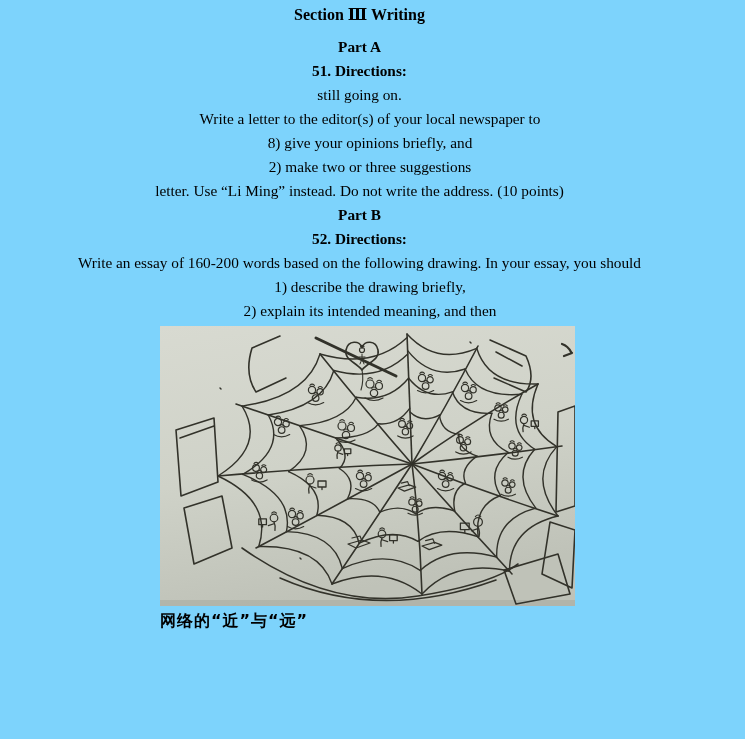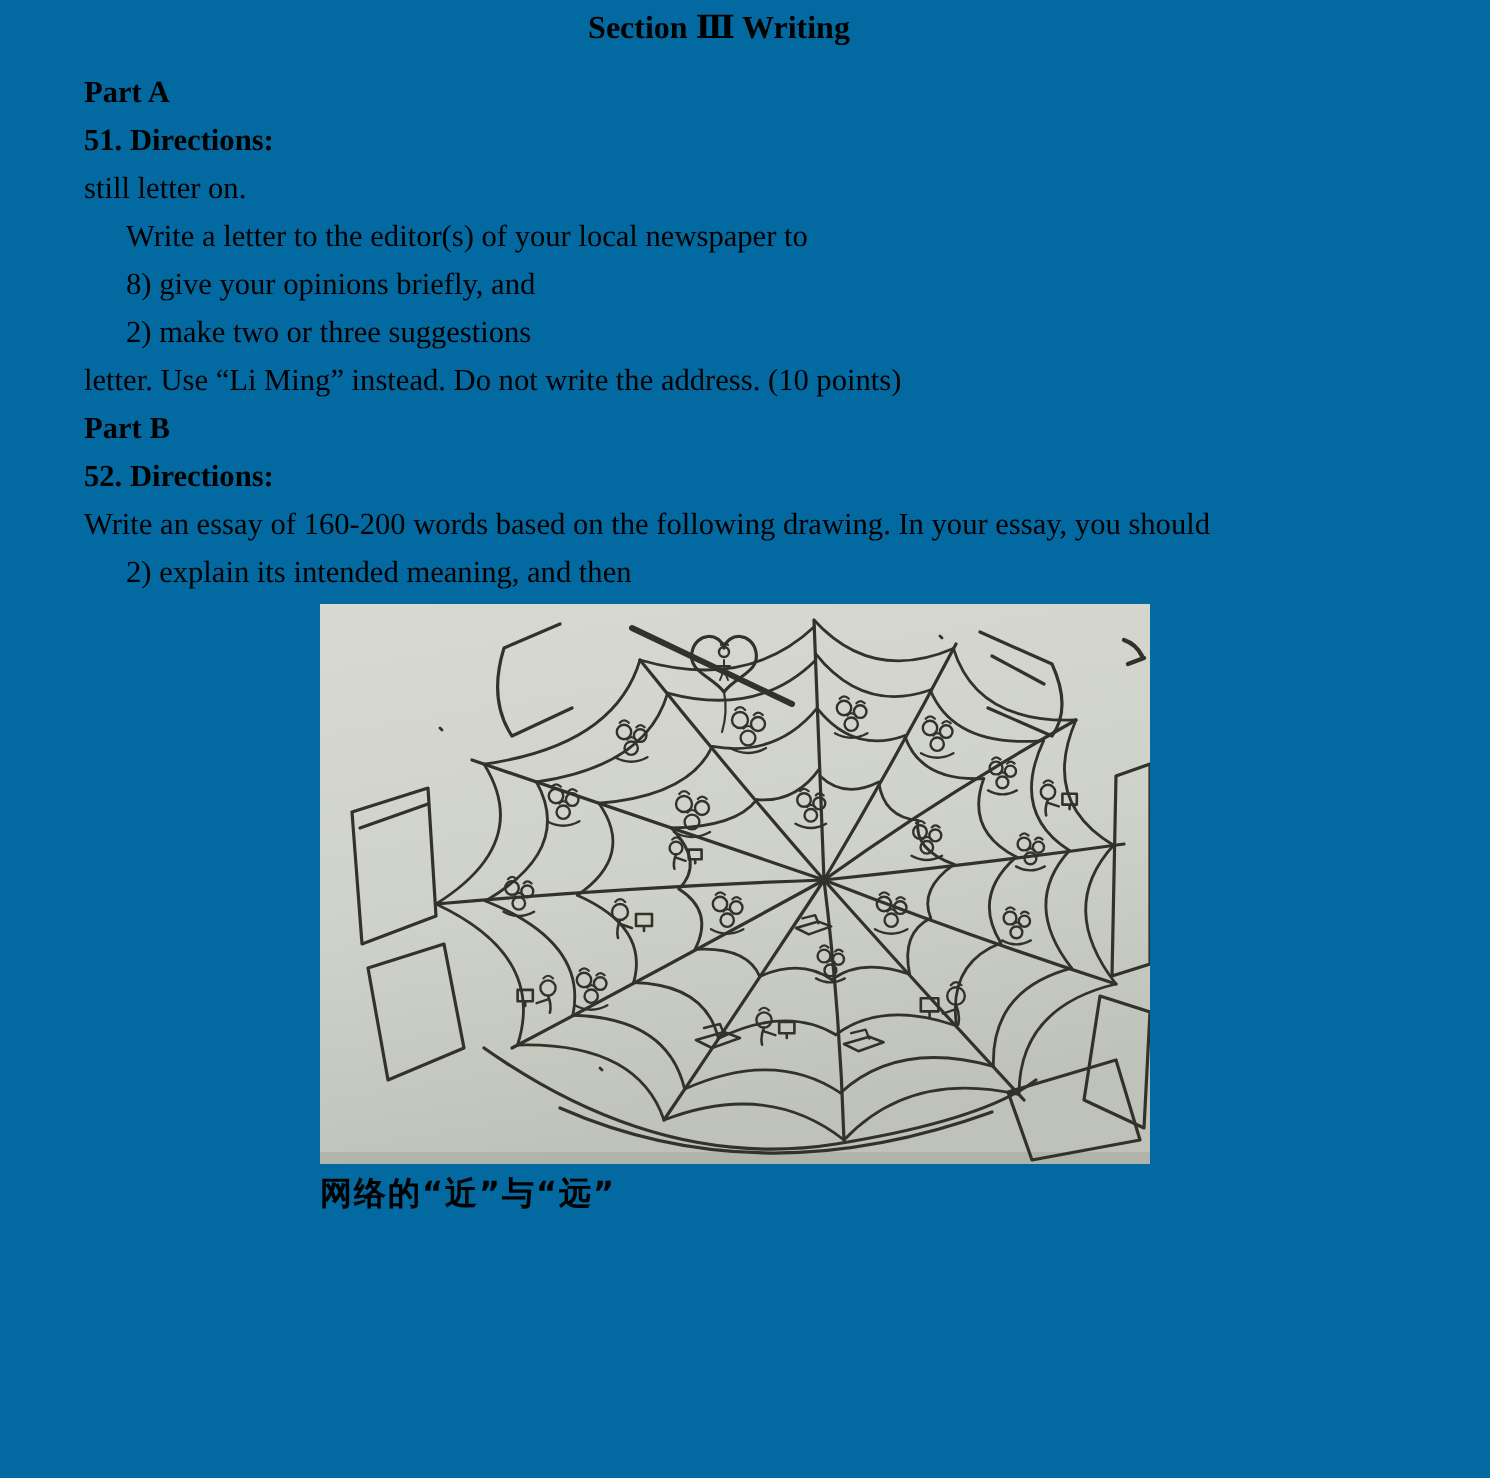--- a/index.html
+++ b/index.html
@@ -1,39 +1,40 @@
 <!DOCTYPE html>
 <html><head>
 <meta charset="utf-8">
 <style>
   html,body{margin:0;padding:0;background:#ffffff;}
   .page{
     position:relative;
     width:745px;height:739px;
-    background:#0369a1;
+    background:#7dd3fc;
     font-family:"Liberation Serif","DejaVu Serif",serif;
     color:#000000;
     overflow:hidden;
   }
   .doc{
     padding:3px 68px 0 42px; 
   }
   .title{
     text-align:center;
     font-weight:bold;
     font-size:16px;
     line-height:24px;
     margin:0 0 8px 0;
     font-family:"Liberation Serif","DejaVu Serif","DejaVu Sans",serif;
   }
   p.line{
     margin:0;
     font-size:15.3px;
     line-height:24px;
     white-space:nowrap;
+    text-align:center;
   }
   p.bold{font-weight:bold;}
   p.ind{padding-left:21px;}
   p.ind-sm{padding-left:15px;}
   figure.photo{
     margin:3px 0 0 118px; 
     width:415px;height:280px;
     padding:0;
     line-height:0;
   }
@@ -51,29 +52,30 @@
 </head>
 <body>
 
 <div class="page">
   <div class="doc">
 
     <h1 class="title">Section Ⅲ Writing</h1>
 
     <p class="line bold">Part A</p>
     <p class="line bold">51. Directions:</p>
-    <p class="line">still letter on.</p>
+    <p class="line">still going on.</p>
     <p class="line ind">Write a letter to the editor(s) of your local newspaper to</p>
     <p class="line ind">8) give your opinions briefly, and</p>
     <p class="line ind">2) make two or three suggestions</p>
     <p class="line">letter. Use “Li Ming” instead. Do not write the address. (10 points)</p>
 
     <p class="line bold">Part B</p>
     <p class="line bold">52. Directions:</p>
     <p class="line">Write an essay of 160-200 words based on the following drawing. In your essay, you should</p>
+    <p class="line ind">1) describe the drawing briefly,</p>
     <p class="line ind">2) explain its intended meaning, and then</p>
 
     <figure class="photo">
       <svg id="web-art" width="415" height="280" viewBox="0 0 415 280" xmlns="http://www.w3.org/2000/svg">
         <defs>
           <linearGradient id="paper" x1="0" y1="0" x2="0.25" y2="1">
             <stop offset="0" stop-color="#d8dad1"></stop>
             <stop offset="0.55" stop-color="#cfd2c8"></stop>
             <stop offset="1" stop-color="#bfc2b8"></stop>
           </linearGradient>

